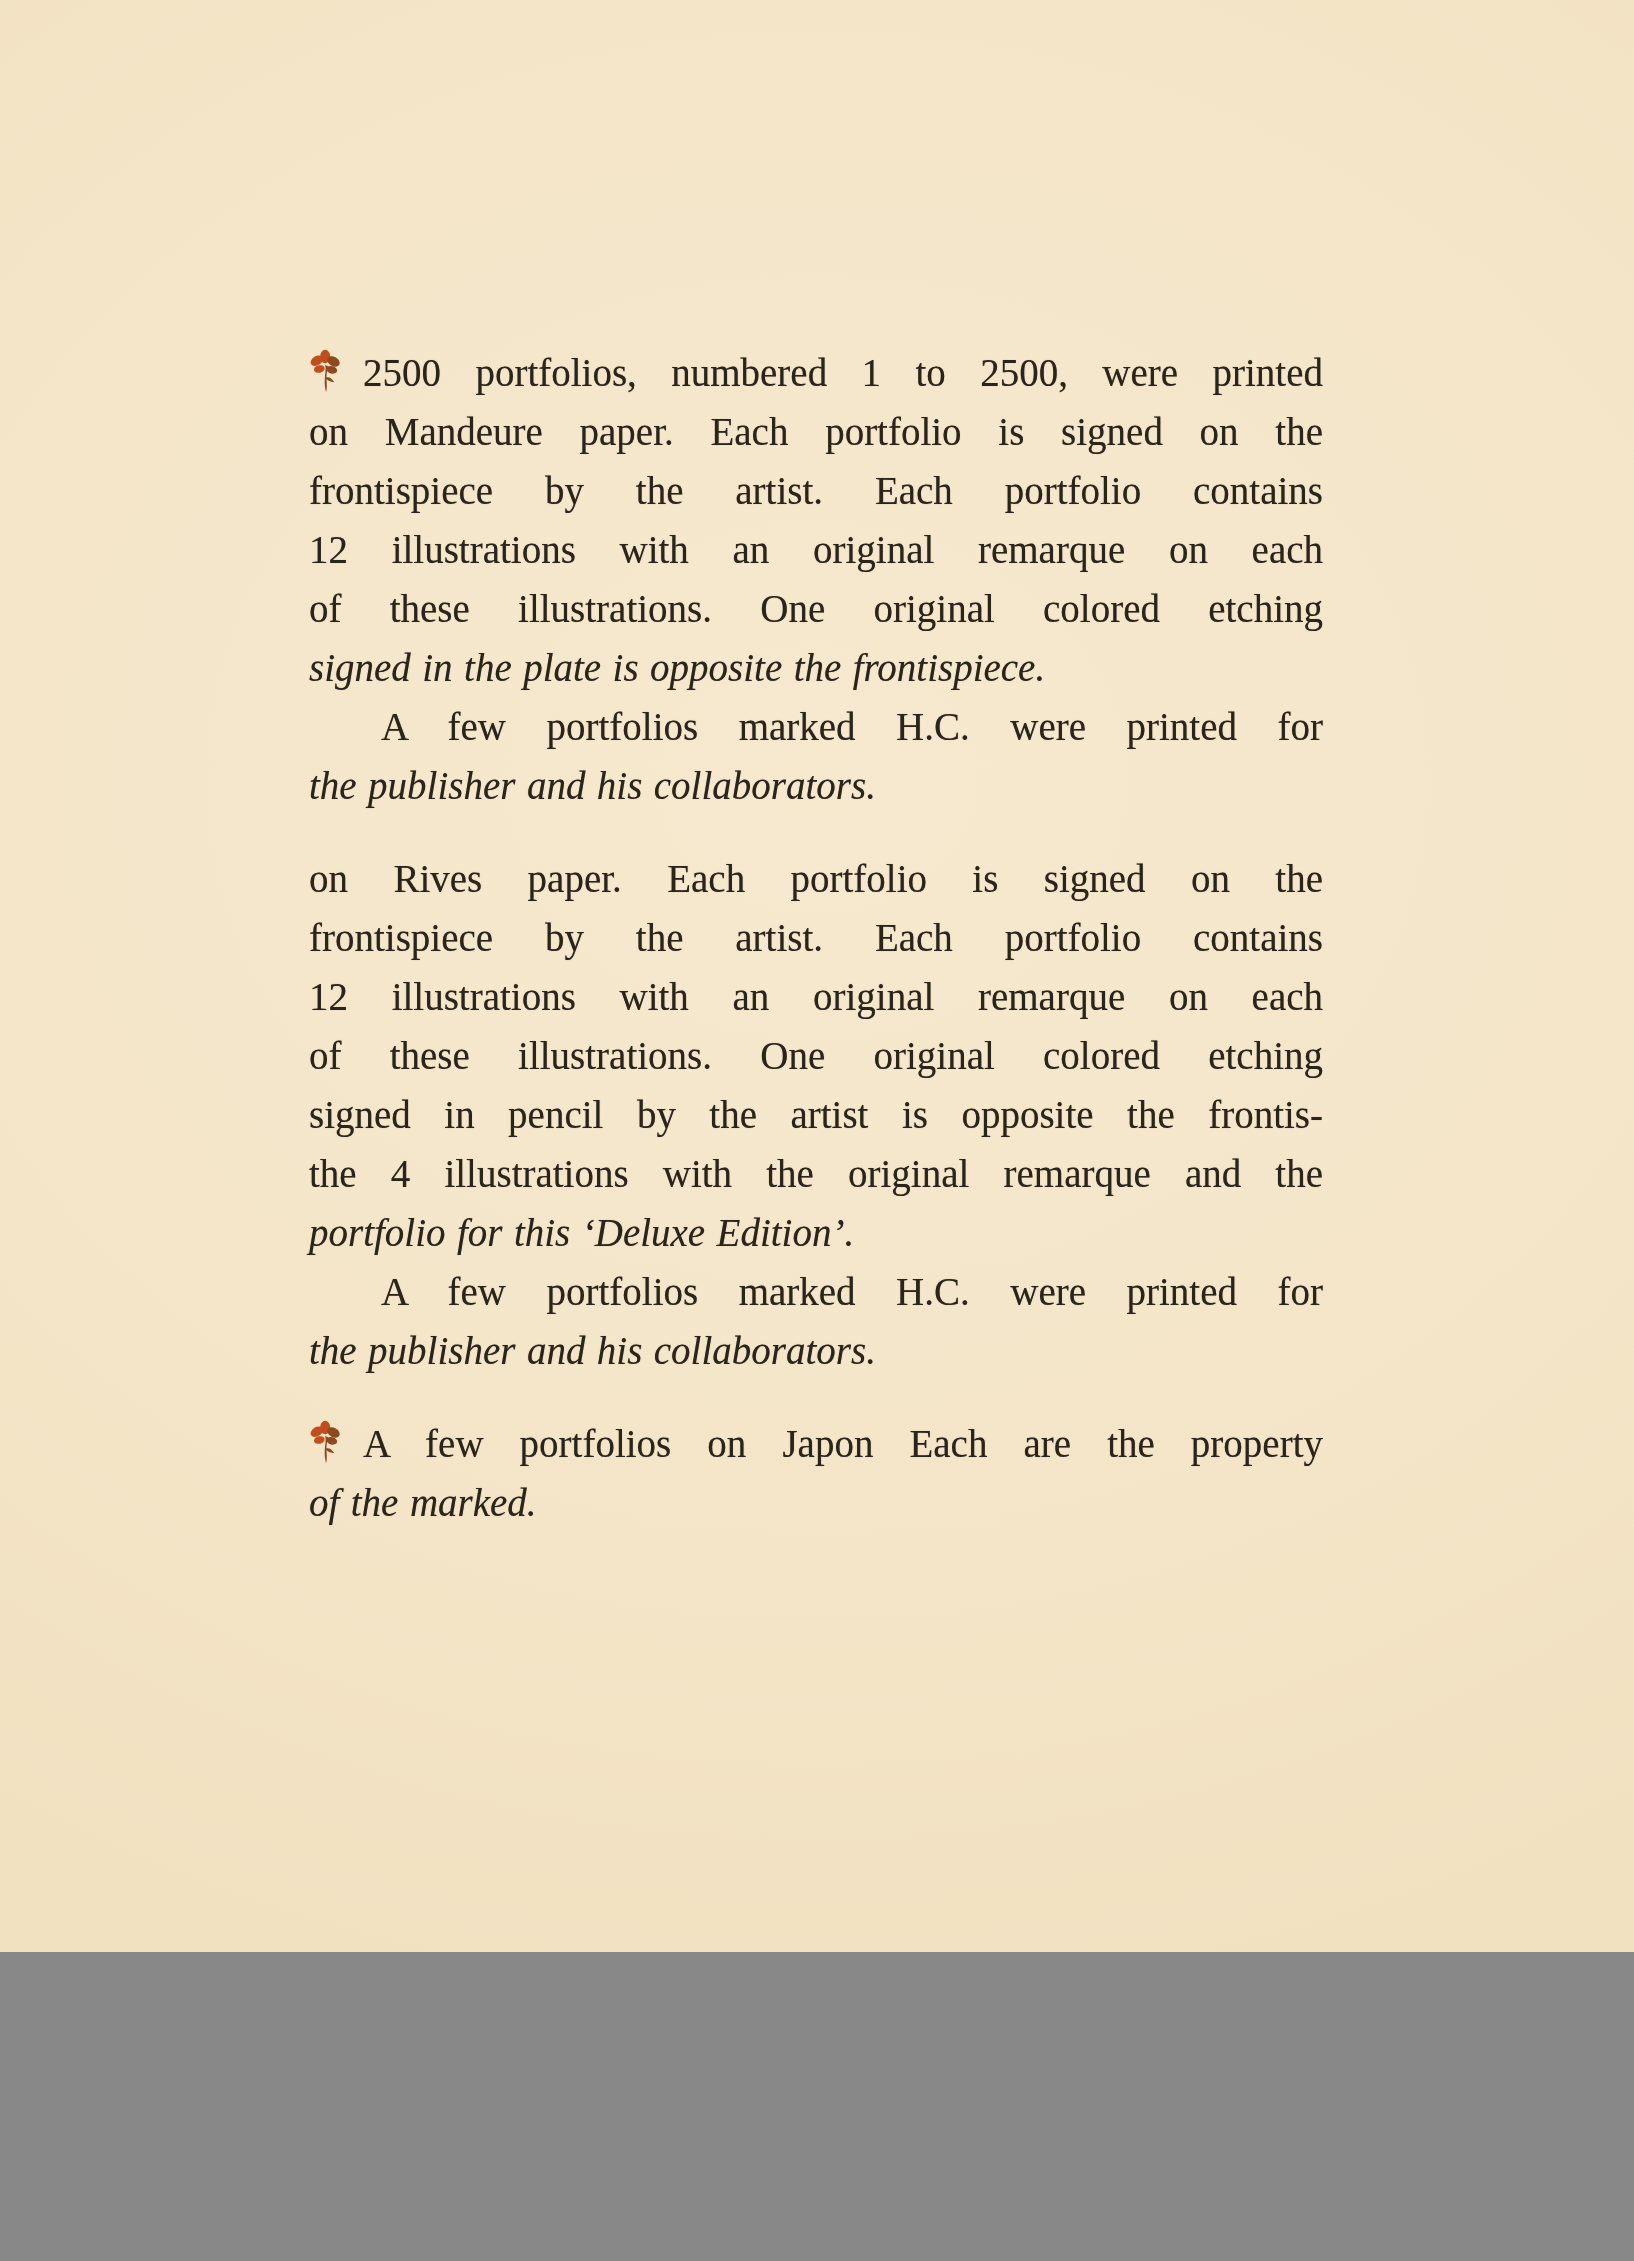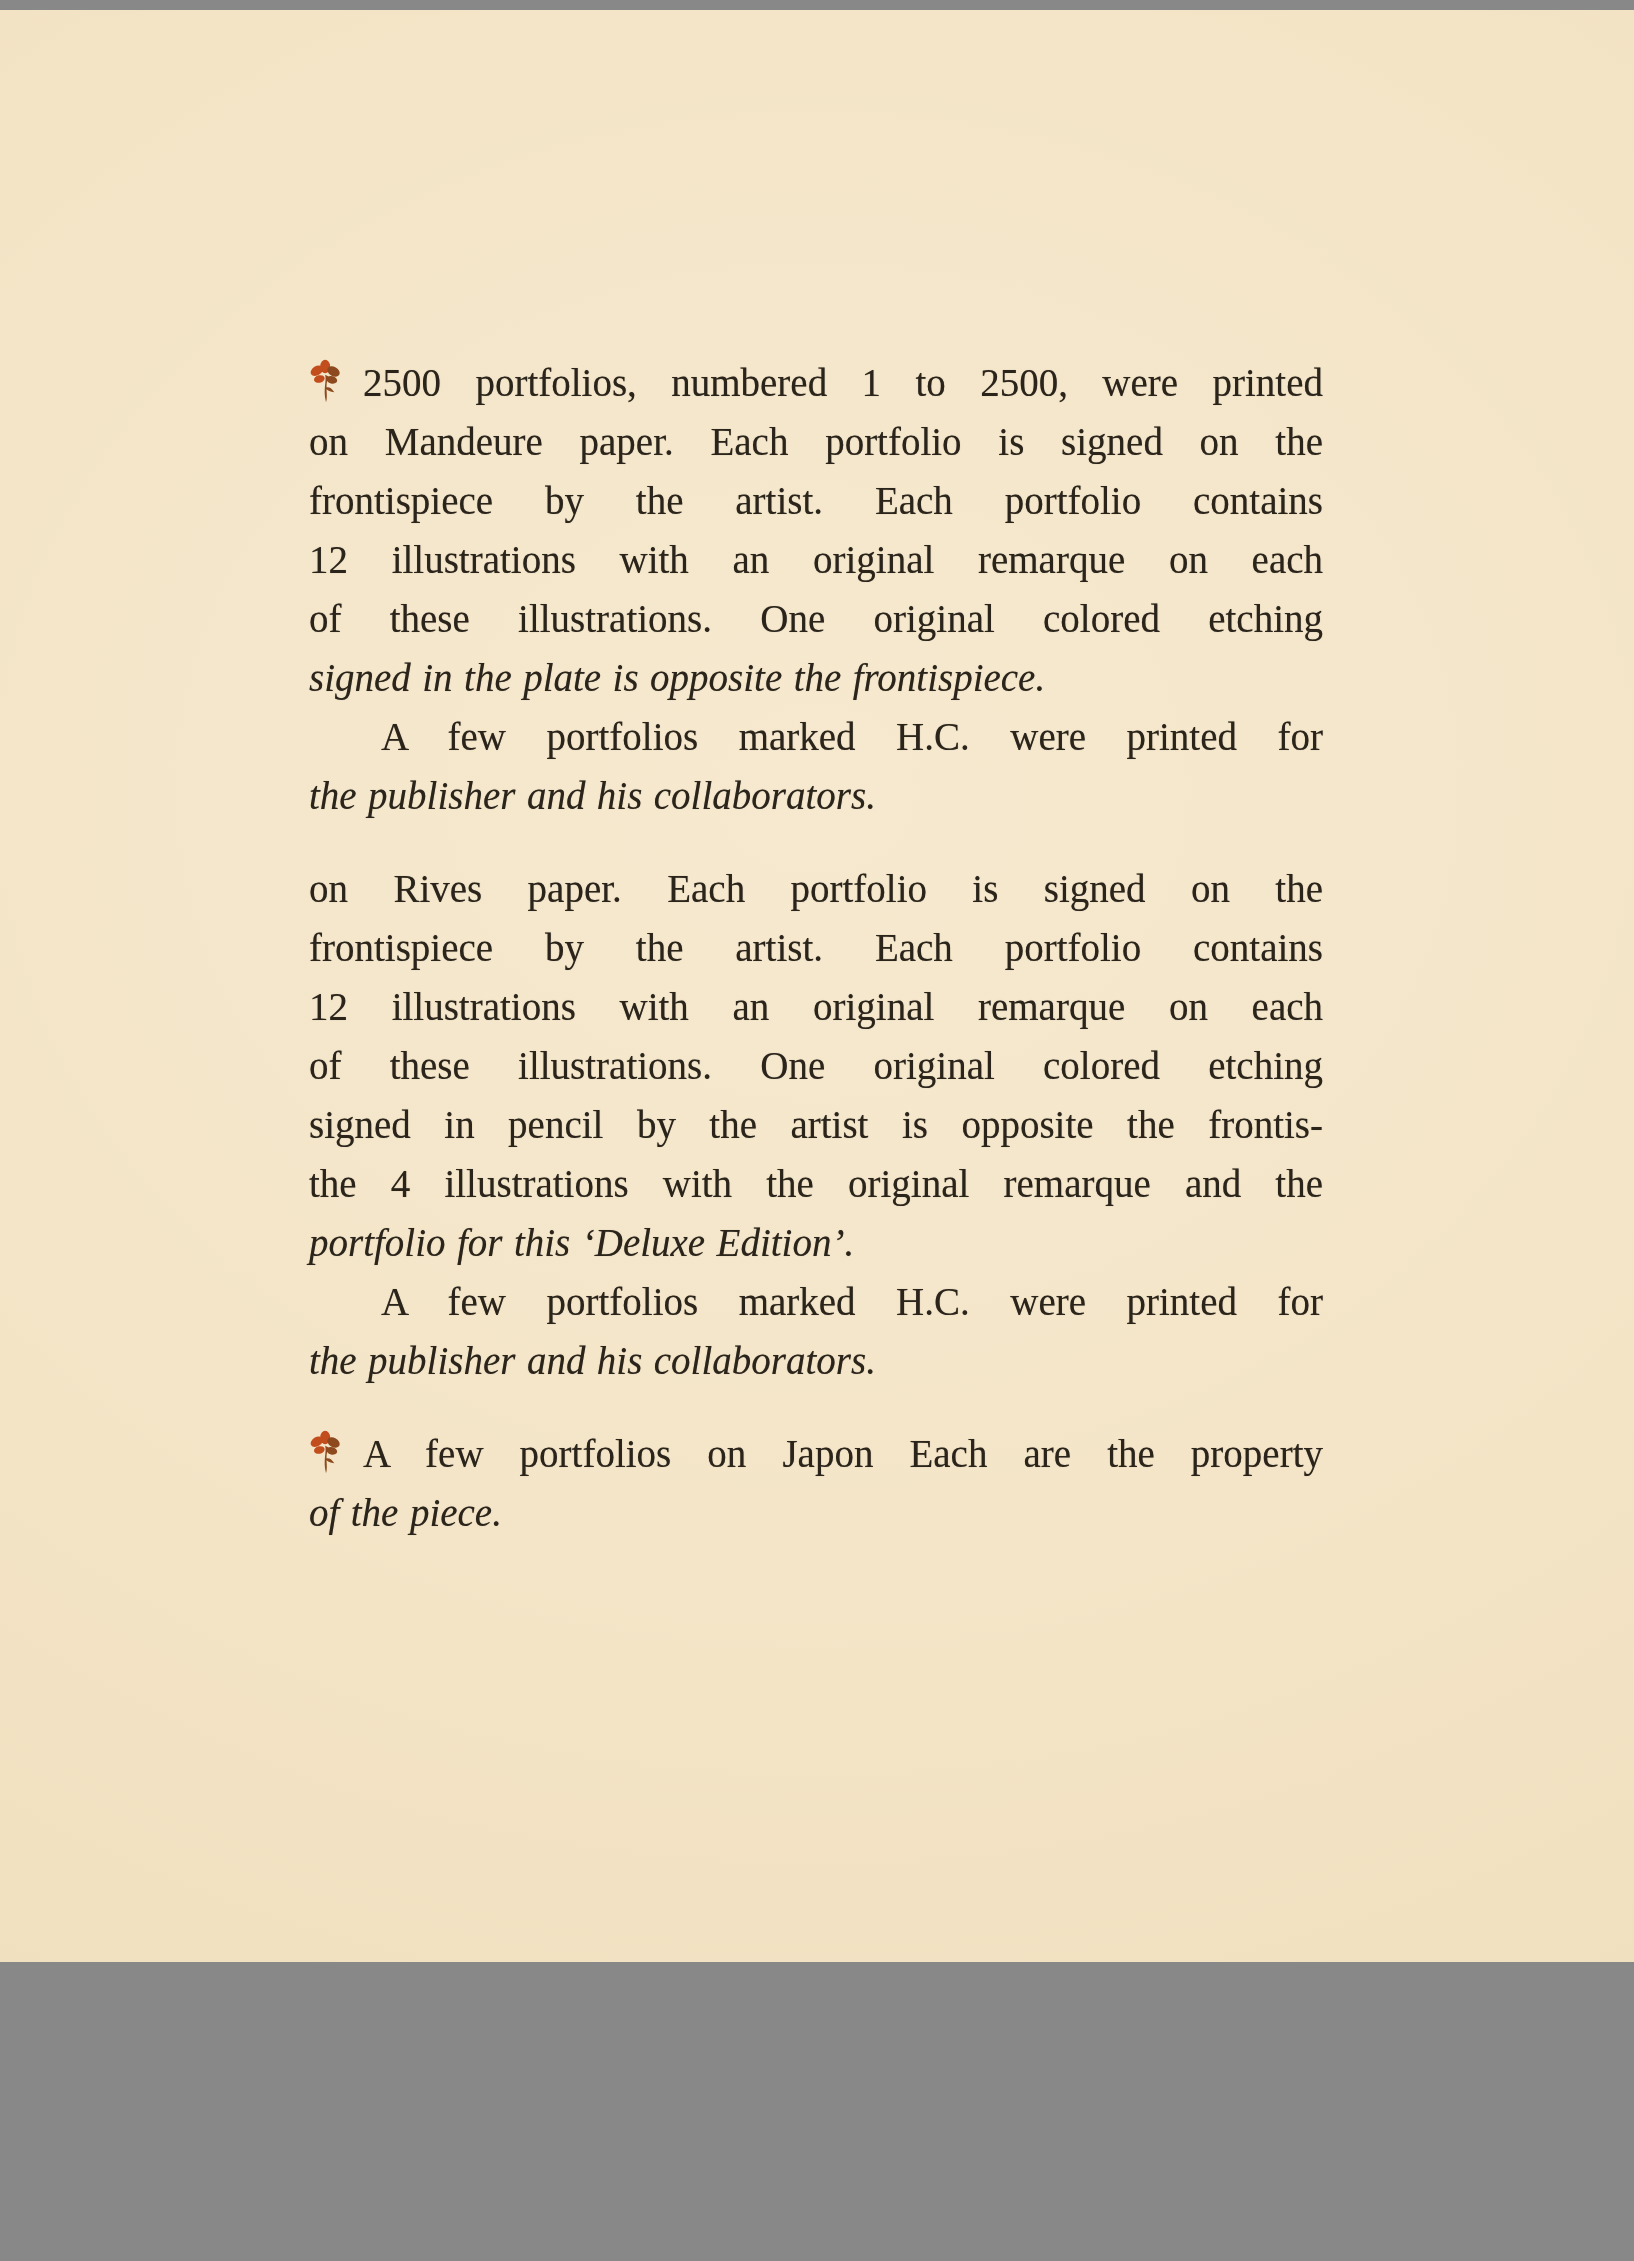--- a/index.html
+++ b/index.html
@@ -4,21 +4,21 @@
 <style>
   html, body {
     margin: 0;
     padding: 0;
     background: #888;
   }
   .page {
     position: relative;
     width: 1634px;
     height: 1952px;
-    margin: 10px auto;
+    margin: 0 auto;
     overflow: hidden;
     background: #f3e3c4;
     background: radial-gradient(ellipse 130% 90% at 50% 40%,
                 #f6e9cf 0%, #f4e5c8 45%, #f1e0bf 78%, #ecdab5 100%);
     font-family: "Liberation Serif", "DejaVu Serif", serif;
     color: #2a241b;
   }
   .text-block {
     position: absolute;
     left: 309px;
@@ -122,19 +122,19 @@
               </g>
               <g fill="#8d4a1e">
                 <ellipse cx="29" cy="15" rx="8" ry="5.5" transform="rotate(30 29 15)"></ellipse>
                 <ellipse cx="27" cy="25" rx="6.5" ry="4.5" transform="rotate(14 27 25)"></ellipse>
                 <path d="M19 19 C 21 28, 16 36, 20 52 C 23 44, 18 32, 23 21 Z"></path>
                 <path d="M20 34 C 24 33, 27 35, 30 40 C 25 39, 22 38, 20 36 Z"></path>
               </g>
             </svg>
           </span><span>A few portfolios on Japon Each are the property</span>
         </div>
-        <div class="line last">of the piece.</div>
+        <div class="line last">of the marked.</div>
       </div>
     </div>
 
   </div>
 </div>
 
 
 </body></html>

